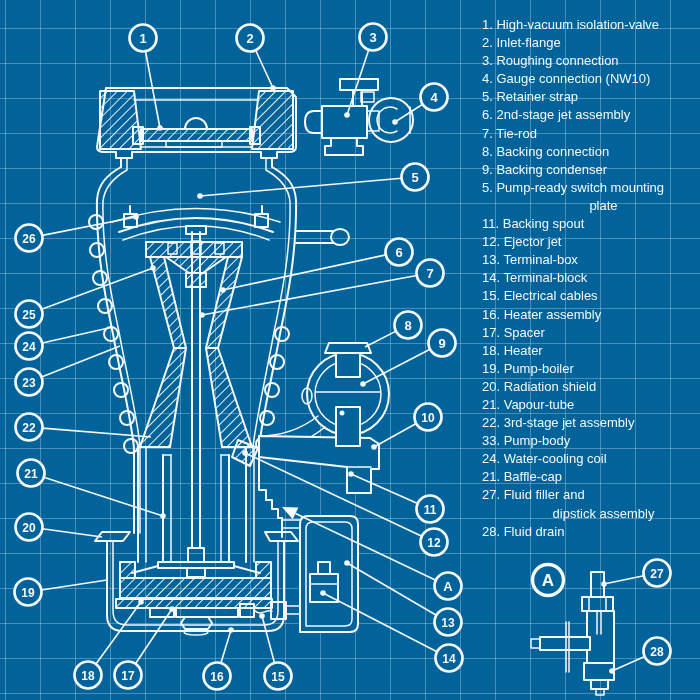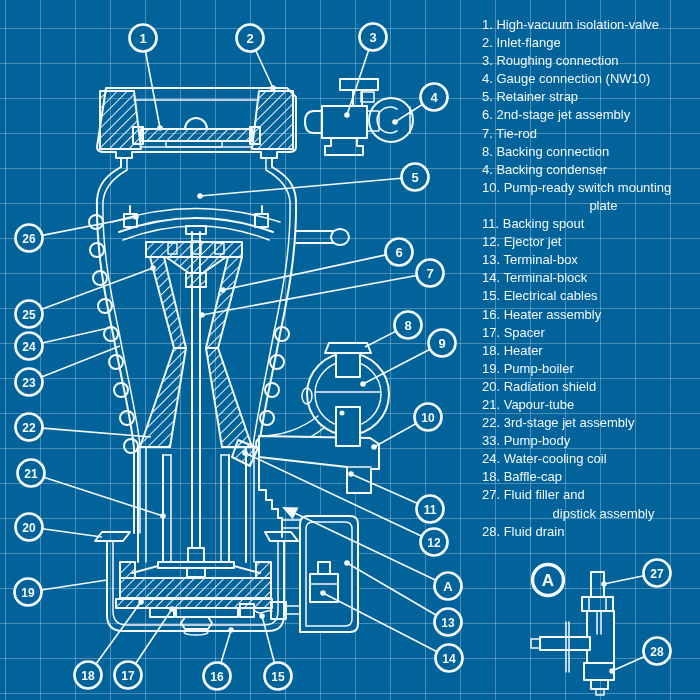--- a/index.html
+++ b/index.html
@@ -390,35 +390,35 @@
 
   <div id="legend">
       <div class="lline">1. High-vacuum isolation-valve</div>
       <div class="lline">2. Inlet-flange</div>
       <div class="lline">3. Roughing connection</div>
       <div class="lline">4. Gauge connection (NW10)</div>
       <div class="lline">5. Retainer strap</div>
       <div class="lline">6. 2nd-stage jet assembly</div>
       <div class="lline">7. Tie-rod</div>
       <div class="lline">8. Backing connection</div>
-      <div class="lline">4. Backing condenser</div>
-      <div class="lline">10. Pump-ready switch mounting</div>
+      <div class="lline">9. Backing condenser</div>
+      <div class="lline">5. Pump-ready switch mounting</div>
       <div class="lline ind">plate</div>
       <div class="lline">11. Backing spout</div>
       <div class="lline">12. Ejector jet</div>
       <div class="lline">13. Terminal-box</div>
       <div class="lline">14. Terminal-block</div>
       <div class="lline">15. Electrical cables</div>
       <div class="lline">16. Heater assembly</div>
       <div class="lline">17. Spacer</div>
       <div class="lline">18. Heater</div>
       <div class="lline">19. Pump-boiler</div>
       <div class="lline">20. Radiation shield</div>
       <div class="lline">21. Vapour-tube</div>
       <div class="lline">22. 3rd-stage jet assembly</div>
       <div class="lline">33. Pump-body</div>
       <div class="lline">24. Water-cooling coil</div>
-      <div class="lline">18. Baffle-cap</div>
+      <div class="lline">21. Baffle-cap</div>
       <div class="lline">27. Fluid filler and</div>
       <div class="lline ind">dipstick assembly</div>
       <div class="lline">28. Fluid drain</div>
     </div>
 </div>
 
 </body></html>

